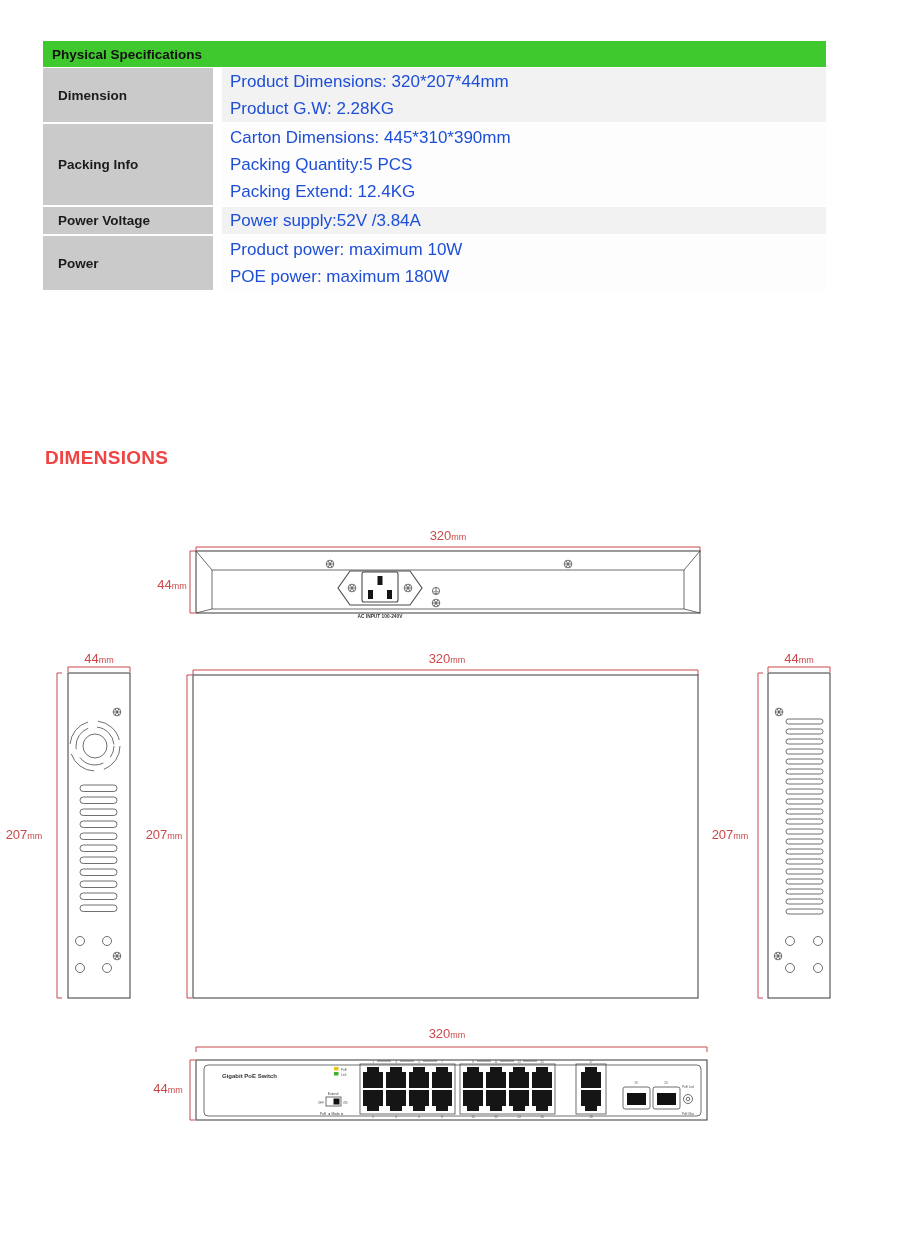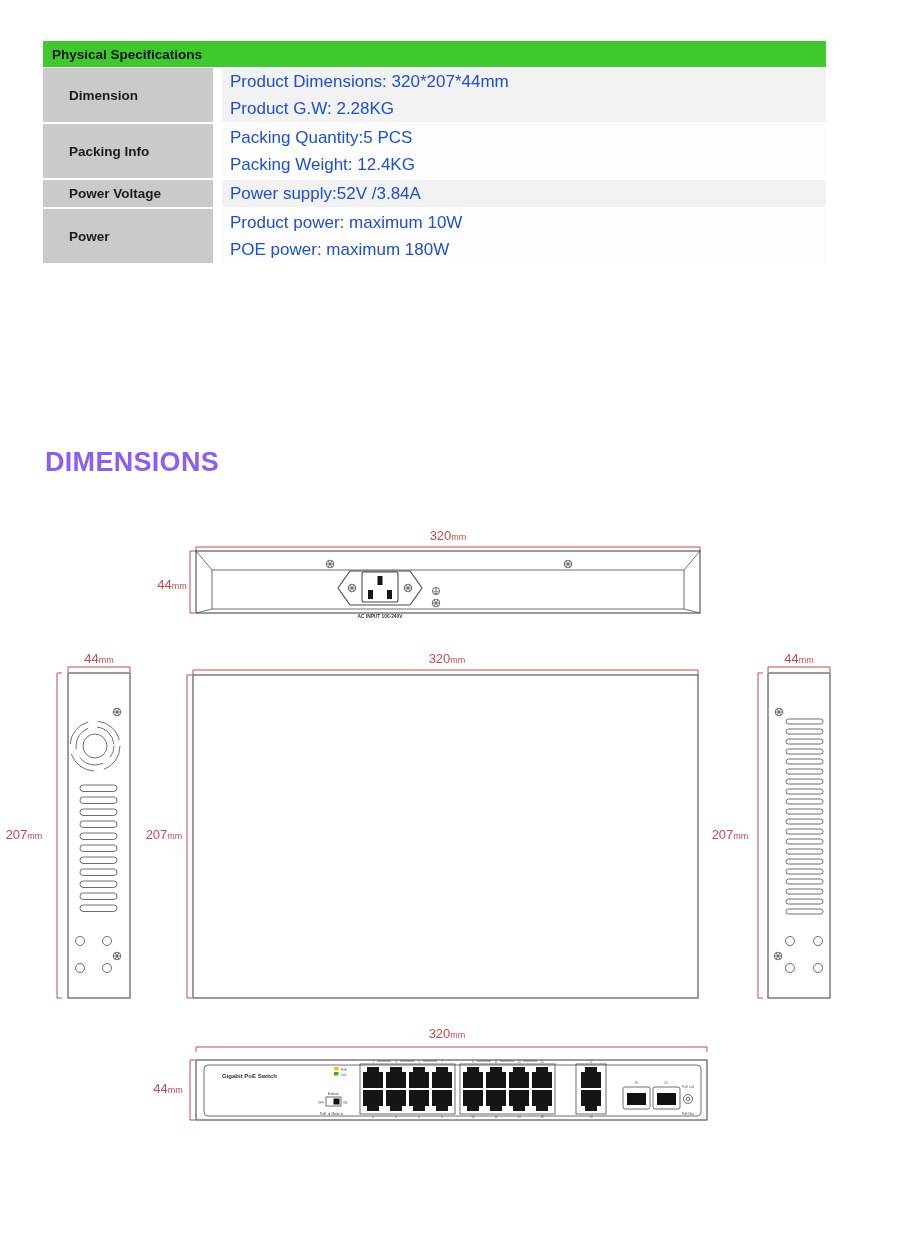--- a/index.html
+++ b/index.html
@@ -7,27 +7,27 @@
           font-family:"Liberation Sans",sans-serif;}
   
   .spec-table{position:absolute;left:43px;top:41px;width:783px;}
   .shead{display:flex;margin-bottom:1px;}
   .shead-l{width:170px;background:var(--green);height:26px;
            display:flex;align-items:center;padding-left:9px;box-sizing:border-box;
            font-size:13.5px;font-weight:700;color:#111;}
   .shead-r{flex:1;background:var(--green);height:26px;}
   .srow{display:flex;margin-bottom:2px;}
   .scell-l{width:170px;margin-right:9px;background:#cacaca;display:flex;align-items:center;
-           padding-left:26px;box-sizing:border-box;font-size:13.5px;font-weight:700;color:#1b1b1b;}
+           padding-left:15px;box-sizing:border-box;font-size:13.5px;font-weight:700;color:#1b1b1b;}
   .scell-r{flex:1;background:#fdfdfd;}
   .srow.alt .scell-r{background:#f2f2f2;}
   .sline{height:27px;line-height:27px;padding-left:8px;font-size:17px;font-weight:400;color:#1d4ed8;}
   
-  .sec-title{position:absolute;left:45px;top:447px;font-size:27px;font-weight:700;
-             color:#8b5cf6;letter-spacing:0.3px;}
+  .sec-title{position:absolute;left:45px;top:447px;font-size:19px;font-weight:700;
+             color:#ef4444;letter-spacing:0.3px;}
   
   .drw{position:absolute;}
   svg{overflow:visible;display:block;}
   .ln{stroke:#4a4a4a;stroke-width:1.1;fill:none;}
   .lt{stroke:#4a4a4a;stroke-width:0.8;fill:none;}
   .red{stroke:#c9494b;stroke-width:1;fill:none;}
   .dim{fill:#c9494b;font-size:13px;font-weight:400;}
   .dim-u{font-size:9px;}
   .prt{fill:#151515;}
   .t6{fill:#333;font-size:6px;font-weight:700;}
@@ -51,22 +51,23 @@
       <div class="scell-l">Dimension</div>
       <div class="scell-r">
         <div class="sline">Product Dimensions: 320*207*44mm</div>
         <div class="sline">Product G.W: 2.28KG</div>
       </div>
     </div>
 
     <div class="srow">
       <div class="scell-l">Packing Info</div>
       <div class="scell-r">
+        <div class="sline">Carton Dimensions: 445*310*390mm</div>
         <div class="sline">Packing Quantity:5 PCS</div>
-        <div class="sline">Packing Weight: 12.4KG</div>
+        <div class="sline">Packing Extend: 12.4KG</div>
       </div>
     </div>
 
     <div class="srow alt">
       <div class="scell-l">Power Voltage</div>
       <div class="scell-r">
         <div class="sline">Power supply:52V /3.84A</div>
       </div>
     </div>
 

